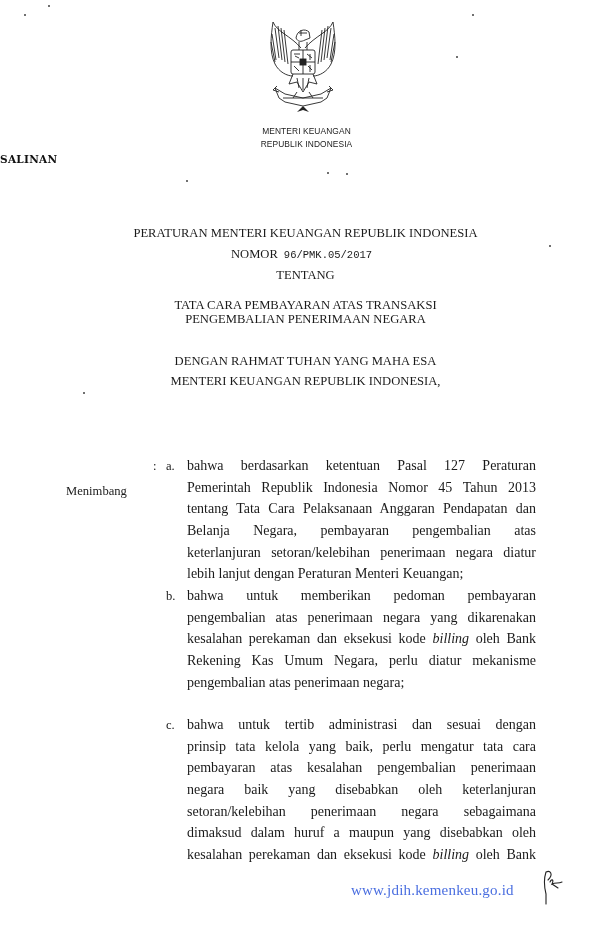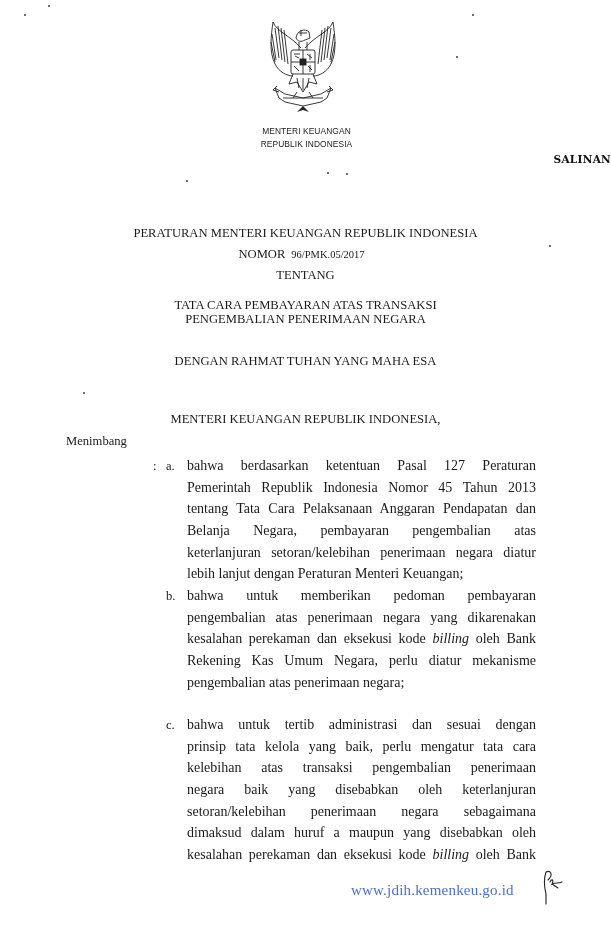--- a/index.html
+++ b/index.html
@@ -38,21 +38,21 @@
       color: #222;
       letter-spacing: 0.1px;
     }
     .lh1 { top: 126px; left: 1px; }
     .lh2 { top: 139px; left: 1px; }
     .salinan {
       position: absolute;
       top: 153px;
       left: 0;
       width: 611px;
-      text-align: right;
+      text-align: left;
       font-family: "DejaVu Serif", serif;
       font-weight: bold;
       font-size: 10.5px;
       letter-spacing: 0.3px;
       color: #111;
     }
     .title-line {
       position: absolute;
       left: 0;
       width: 611px;
@@ -61,35 +61,35 @@
       font-size: 12.6px;
       color: #1a1a1a;
       white-space: nowrap;
     }
     .t1 { top: 226px; }
     .t2 { top: 247px; }
     .t3 { top: 268px; }
     .t4 { top: 290px; margin-top: 8px; }
     .t5 { top: 312px; }
     .t6 { top: 354px; }
-    .t7 { top: 412px; }
+    .t7 { top: 374px; }
     .nomor-num {
-      font-family: Liberation Serif, serif;
+      font-family: Liberation Mono, monospace;
       font-size: 10.5px;
       margin-left: 6px;
     }
     .consider {
       position: absolute;
       left: 0; top: 0;
       width: 611px;
     }
     .consider-label {
       position: absolute;
       left: 66px;
-      top: 434px;
+      top: 484px;
       font-family: "Liberation Serif", "DejaVu Serif", serif;
       font-size: 12.6px;
       white-space: nowrap;
     }
     .consider-colon {
       position: absolute;
       left: 153px;
       top: 459px;
       font-family: "Liberation Serif", serif;
       font-size: 12.6px;
@@ -233,21 +233,21 @@
         <span class="line">Rekening Kas Umum Negara, perlu diatur mekanisme</span>
         <span class="line last">pengembalian atas penerimaan negara;</span>
       </div>
     </div>
 
     <div class="item item-c">
       <div class="item-letter" style="top:4px;">c.</div>
       <div class="item-lines">
         <span class="line">bahwa untuk tertib administrasi dan sesuai dengan</span>
         <span class="line">prinsip tata kelola yang baik, perlu mengatur tata cara</span>
-        <span class="line">kelebihan atas transaksi pengembalian penerimaan</span>
+        <span class="line">pembayaran atas kesalahan pengembalian penerimaan</span>
         <span class="line">negara baik yang disebabkan oleh keterlanjuran</span>
         <span class="line">setoran/kelebihan penerimaan negara sebagaimana</span>
         <span class="line">dimaksud dalam huruf a maupun yang disebabkan oleh</span>
         <span class="line"><span>kesalahan perekaman dan eksekusi kode</span> <span class="it">billing</span> <span>oleh Bank</span></span>
       </div>
     </div>
   </div>
 
   <svg class="paraf" viewBox="0 0 30 40">
     <path d="M8 4 C6 10, 6 18, 8 26 L8 36 M8 4 C12 2, 16 6, 10 12 M12 14 C14 10, 16 12, 14 16 C18 14, 20 16, 24 14 M14 16 L20 20" fill="none" stroke="#222" stroke-width="1.1" stroke-linecap="round"></path>

